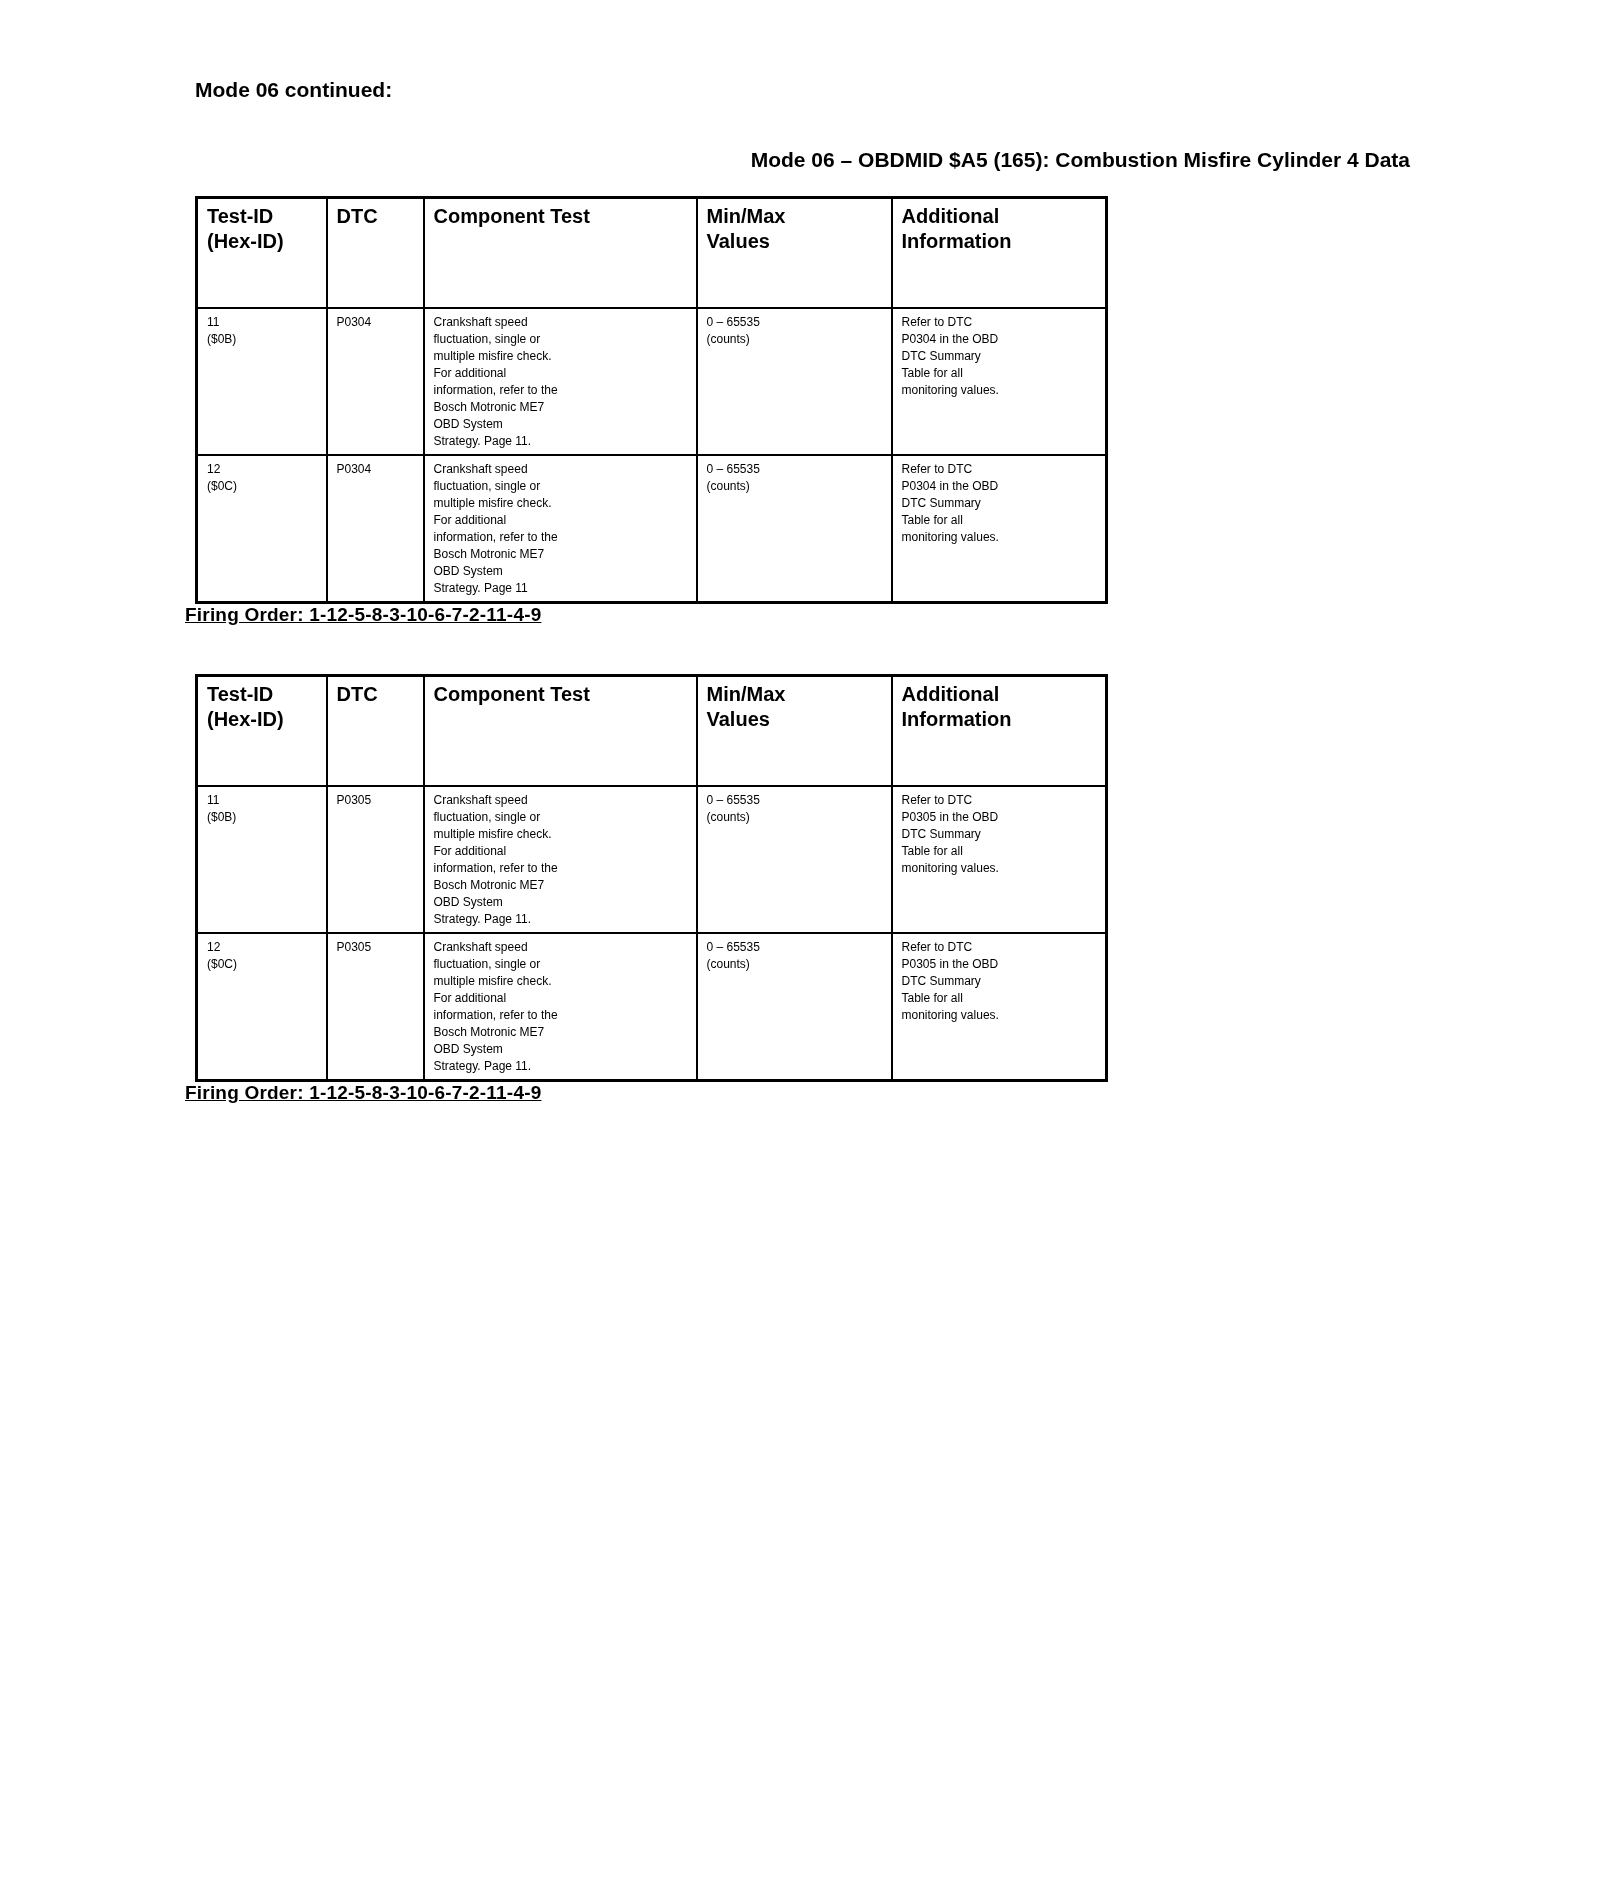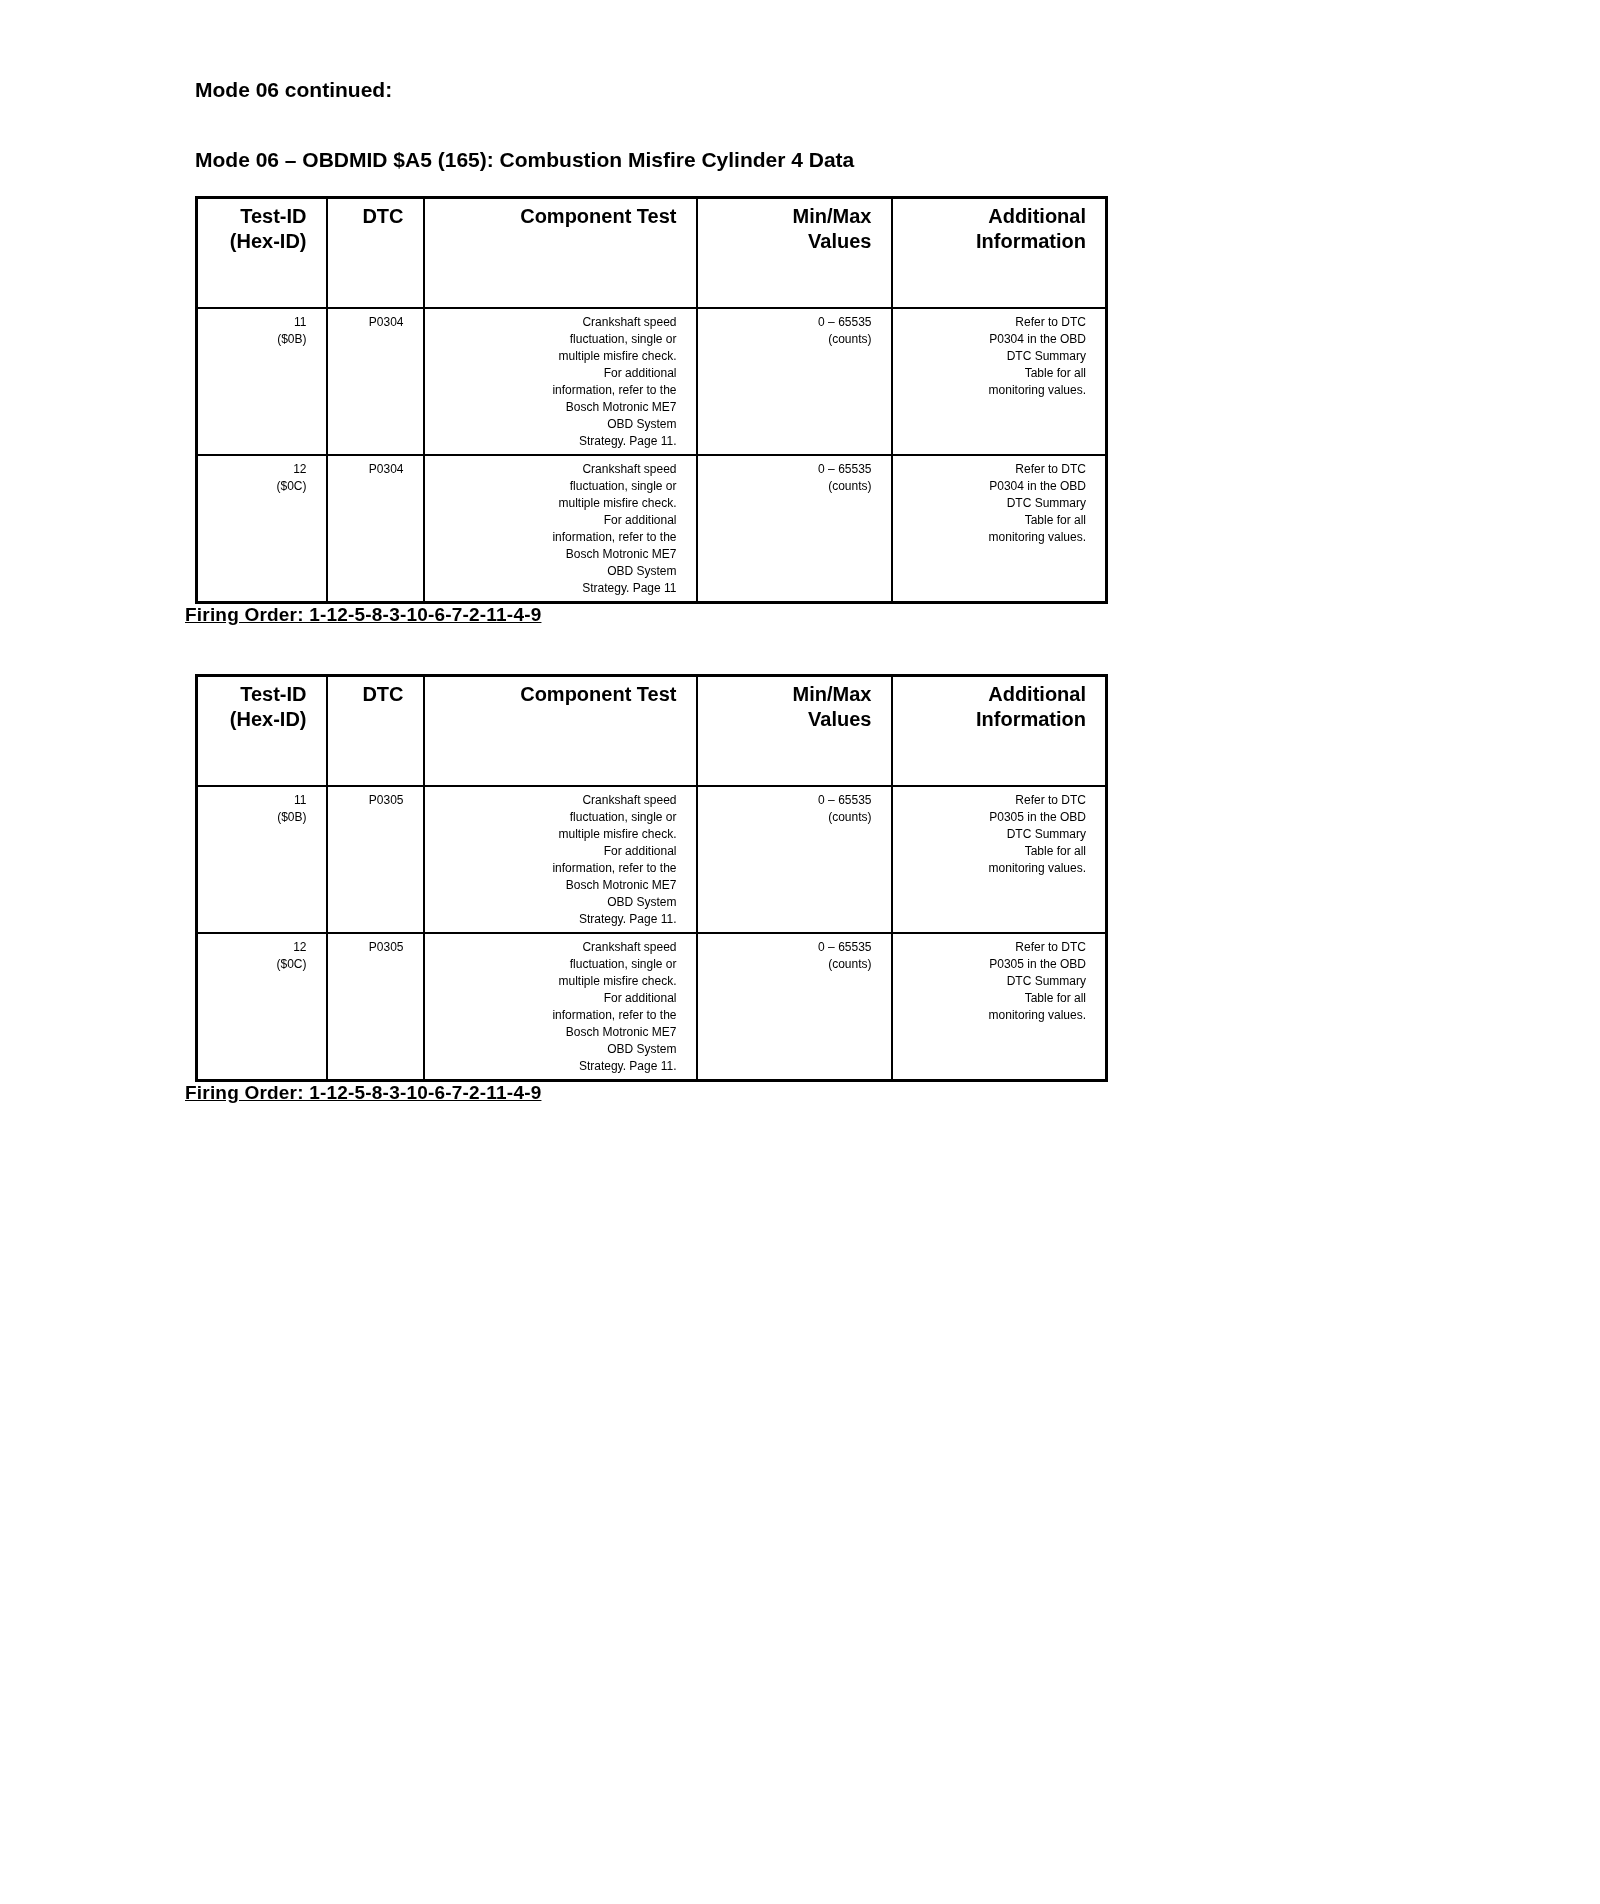--- a/index.html
+++ b/index.html
@@ -26,32 +26,33 @@
   .continued {
     font-size: 21px;
     font-weight: bold;
     margin-bottom: 46px;
   }
   .section { margin-bottom: 30px; }
   .section-heading {
     font-size: 21px;
     font-weight: bold;
     margin-bottom: 24px;
+    text-align: right;
   }
   table.dtc-table {
     border-collapse: collapse;
     border: 3px solid #000000;
     width: 910px;
     table-layout: fixed;
   }
   table.dtc-table th,
   table.dtc-table td {
     border: 2px solid #000000;
     vertical-align: top;
-    text-align: right;
+    text-align: left;
     padding: 5px 19px 4px 9px;
     white-space: pre-line;
     overflow: hidden;
   }
   table.dtc-table th {
     font-size: 20px;
     font-weight: bold;
     height: 110px;
     line-height: 1.25;
   }

